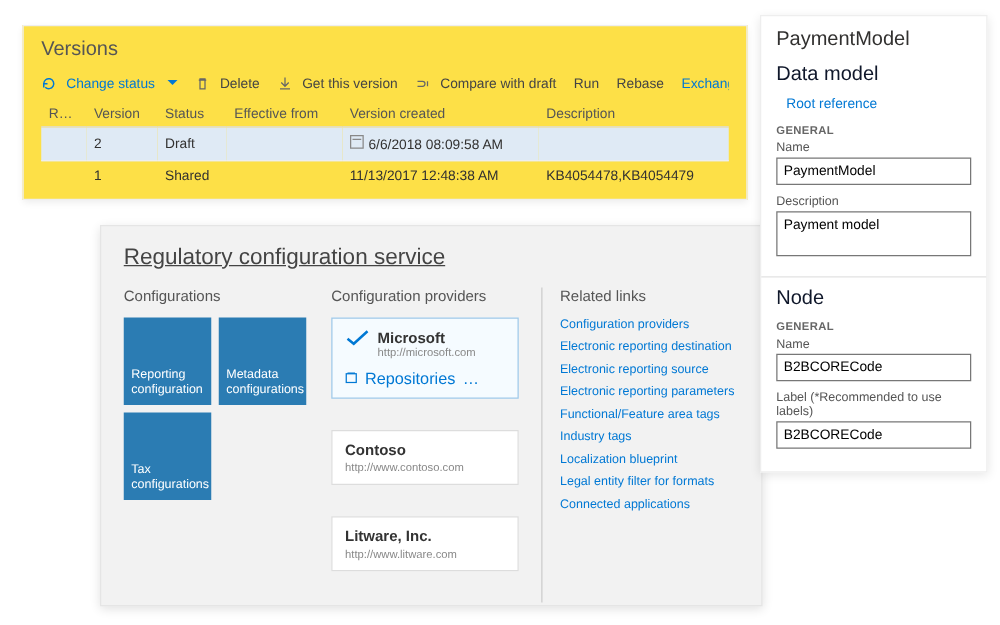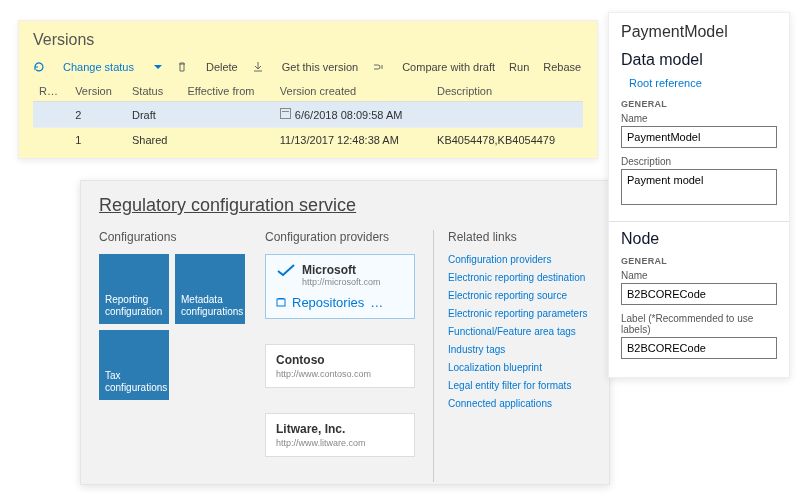--- a/index.html
+++ b/index.html
@@ -11,41 +11,41 @@
     background: #fff;
     position: relative;
     color: #323130;
     overflow: hidden;
   }
   .versions-panel {
     position: absolute;
     left: 18px;
     top: 20px;
     width: 580px;
-    background: #fef9c3;
+    background: #fde047;
     border: 1px solid #eee;
     box-shadow: 0 2px 6px rgba(0,0,0,0.08);
     padding: 10px 14px 6px 14px;
   }
   .versions-title {
     font-size: 16px;
     font-weight: 400;
     color: #555;
     margin-bottom: 12px;
   }
   .toolbar {
     display: flex;
     gap: 14px;
     font-size: 11px;
     color: #444;
     margin-bottom: 8px;
     white-space: nowrap;
     overflow: hidden;
   }
-  .toolbar .tb-item { display: flex; align-items: center; gap: 18px; cursor: pointer; }
+  .toolbar .tb-item { display: flex; align-items: center; gap: 8px; cursor: pointer; }
   .toolbar .accent { color: #0078d4; }
   .icon { width: 12px; height: 12px; display: inline-block; }
   .chev::after { content: ""; display: inline-block; border: 4px solid transparent; border-top-color: currentColor; margin-left: 2px; transform: translateY(2px); }
   table.versions-table { width: 100%; border-collapse: collapse; font-size: 11px; }
   table.versions-table th { text-align: left; font-weight: 400; color: #555; padding: 4px 6px; border-bottom: 1px solid #ddd; }
   table.versions-table td { padding: 6px 6px; border-top: 1px solid #eee; }
   tr.selected { background: #dfeaf5; }
   .calendar-icon { width: 11px; height: 11px; border: 1px solid #888; display: inline-block; position: relative; margin-right: 4px; }
   .calendar-icon::before { content: ""; position: absolute; top: 2px; left: 1px; right: 1px; height: 1px; background: #888; }
 

